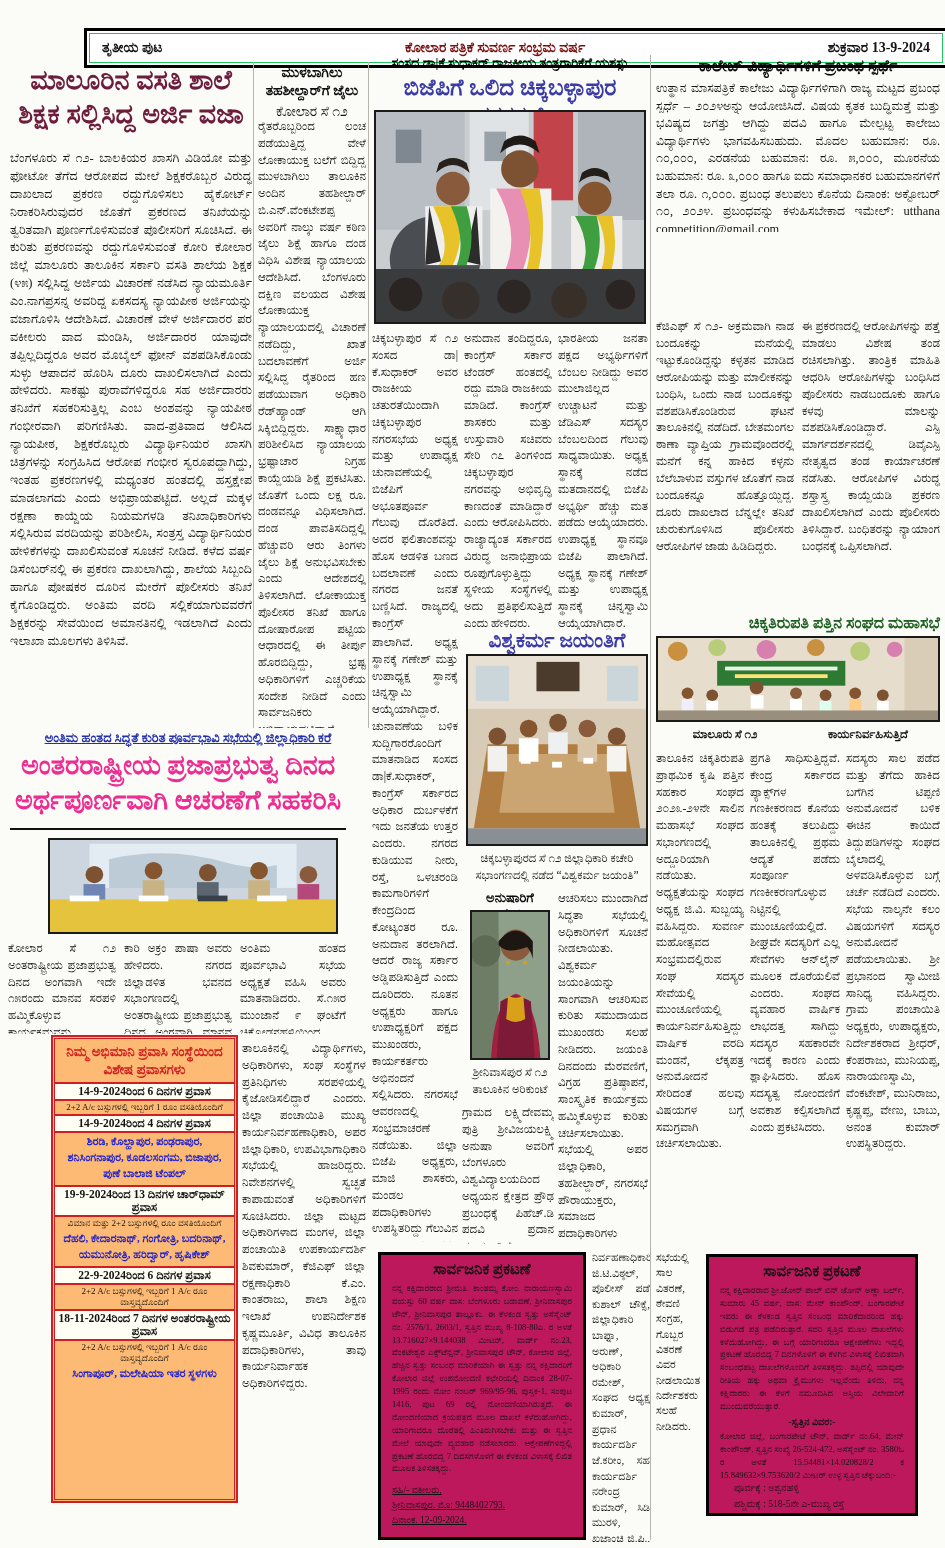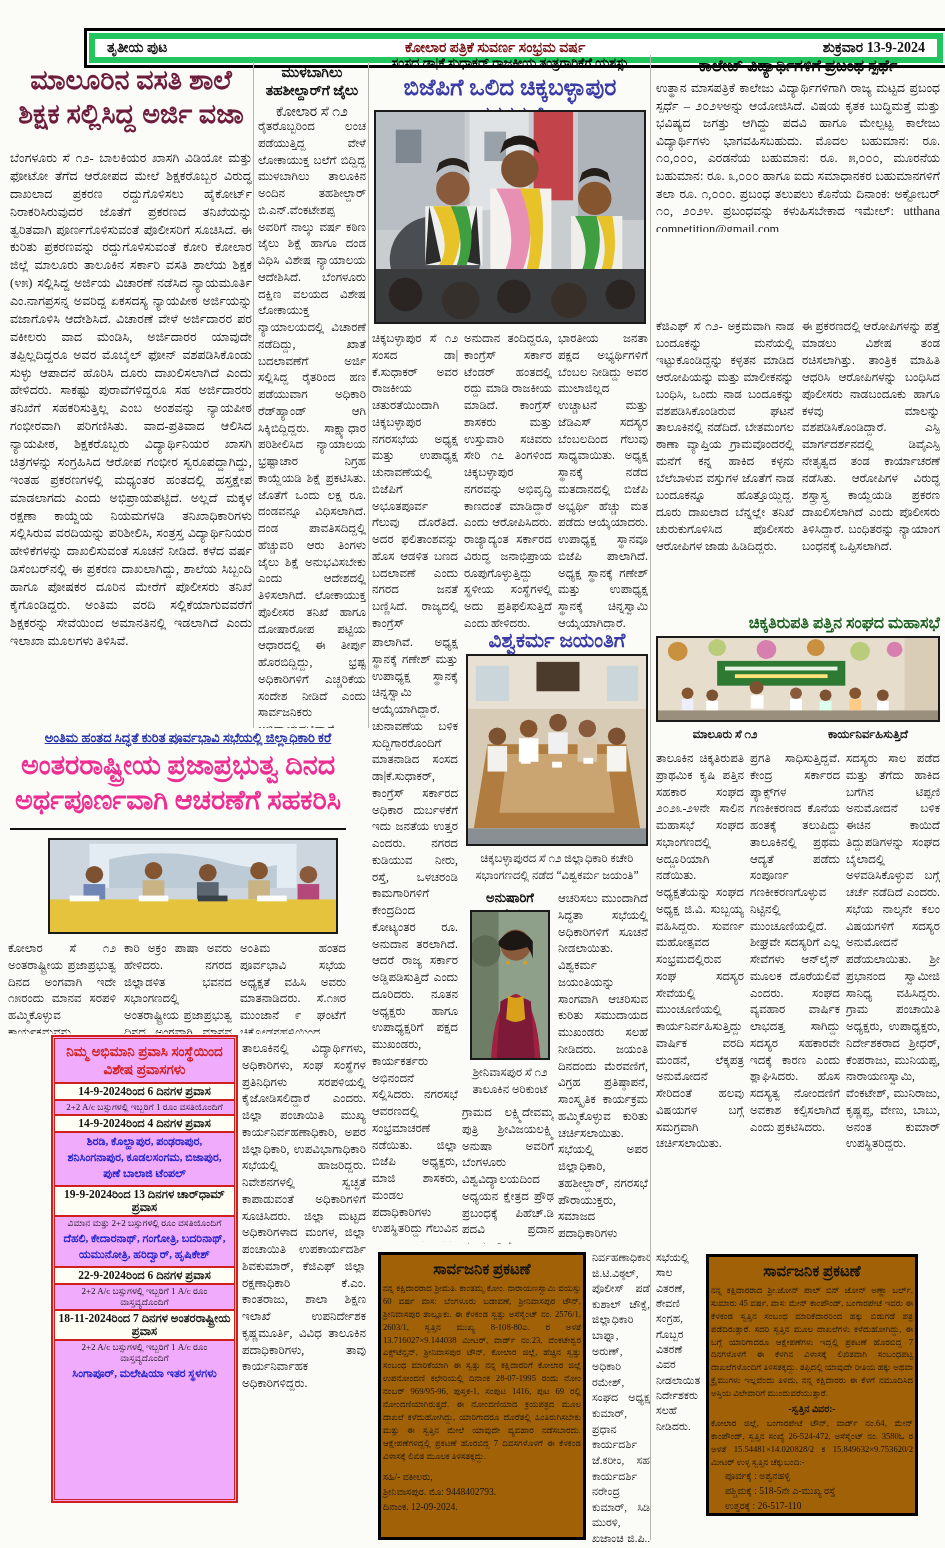--- a/index.html
+++ b/index.html
@@ -5,46 +5,46 @@
   html,body{margin:0;padding:0;background:#dcdcd6;}
   .page{position:relative;width:945px;height:1548px;margin:0 auto;background:#fbfbf8;
         font-family:"Liberation Serif","DejaVu Sans",serif;color:#131313;overflow:hidden;}
   .abs{position:absolute;}
   .just{text-align:justify;overflow:hidden;line-height:1.42;}
   .small{font-size:12px;}
   .center{text-align:center;}
   .bold{font-weight:bold;}
   
   .masthead{border:3px solid #000;padding:2px;background:#fff;}
-  .masthead-inner{border:6px solid #22c55e;height:100%;display:flex;align-items:center;
+  .masthead-inner{border:1px solid #22c55e;height:100%;display:flex;align-items:center;
                   justify-content:space-between;padding:7px 12px;box-sizing:border-box;font-size:14px;}
   .masthead .mid{color:#7a0d0d;font-weight:bold;}
   
   .hl-maroon{color:#6d1d3c;font-weight:bold;text-align:center;line-height:1.25;font-size:27px;}
   .hl-blue{color:#3b3ba6;font-weight:bold;text-align:center;line-height:1.2;font-size:23px;}
   .hl-black{color:#0c0c0c;font-weight:bold;text-align:center;line-height:1.25;}
   .hl-green{color:#1d6020;font-weight:bold;text-align:right;font-size:16px;}
   .hl-pink{color:#ee2d93;font-weight:bold;text-align:center;line-height:1.3;font-size:27px;}
   .kicker-blue{color:#2430a8;font-weight:bold;text-decoration:underline;text-align:center;font-size:13px;}
   .kicker-black{color:#000;font-weight:bold;text-align:center;font-size:13px;}
   .dateline{text-align:center;font-size:14px;}
   .caption{font-size:11.5px;line-height:1.45;overflow:hidden;}
   .rule-v{width:1px;background:#b5b5ad;}
   .rule-h{height:2px;background:#111;}
   .photo{border:2px solid #1a1a1a;box-sizing:border-box;overflow:hidden;background:#cfcfc9;}
   .photo svg{display:block;width:100%;height:100%;}
   
-  .notice{border:3px solid #000;background:#a16207;box-sizing:border-box;padding:6px 2px;overflow:hidden;}
+  .notice{border:3px solid #000;background:#be185d;box-sizing:border-box;padding:6px 11px;overflow:hidden;}
   .notice .nt-title{font-weight:bold;text-align:center;font-size:15px;margin-bottom:4px;}
   .notice .nt-body{font-size:8.6px;line-height:1.5;text-align:justify;}
   .notice .nt-sub{font-weight:bold;text-align:center;font-size:9.5px;margin:4px 0 2px;}
   .notice .nt-row{font-size:9.5px;line-height:1.6;padding-left:14px;}
-  .notice .nt-sign{font-size:9.5px;line-height:1.55;margin-top:8px;}
-  
-  .ad{border:3px double #d01f1f;outline:1px solid #d01f1f;background:#f0abfc;box-sizing:border-box;overflow:hidden;}
+  .notice .nt-sign{font-size:9.5px;line-height:1.55;margin-top:8px;text-decoration:underline;}
+  
+  .ad{border:3px double #d01f1f;outline:1px solid #d01f1f;background:#fdba74;box-sizing:border-box;overflow:hidden;}
   .ad .ad-title{color:#d01f1f;font-weight:bold;text-align:center;font-size:13.5px;line-height:1.35;padding:4px 2px 3px;}
   .ad .band{background:#fffef4;border-top:2px solid #d01f1f;border-bottom:2px solid #d01f1f;
             font-weight:bold;text-align:center;font-size:11.5px;padding:1px 0;}
   .ad .note{text-align:center;font-size:9px;padding:1px 2px;}
   .ad .dest{color:#2222cc;font-weight:bold;text-align:center;font-size:11px;line-height:1.45;padding:1px 3px 3px;}
 </style>
 </head>
 <body>
 
 <div class="page">

